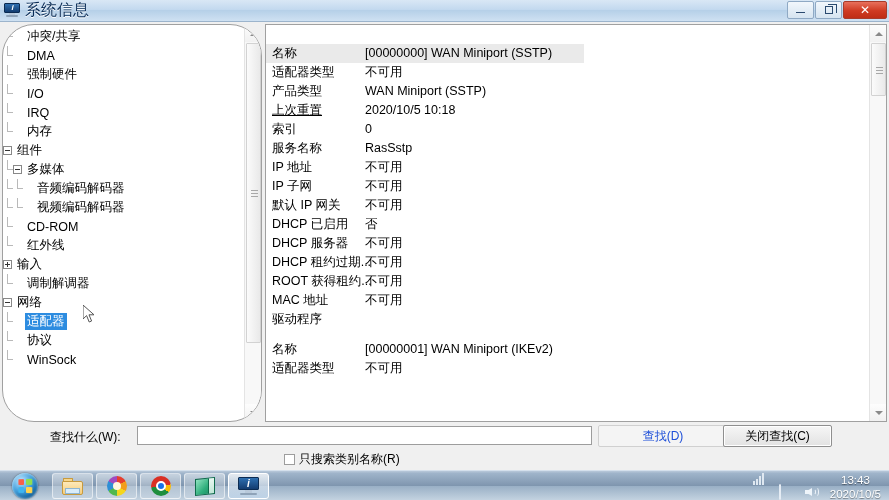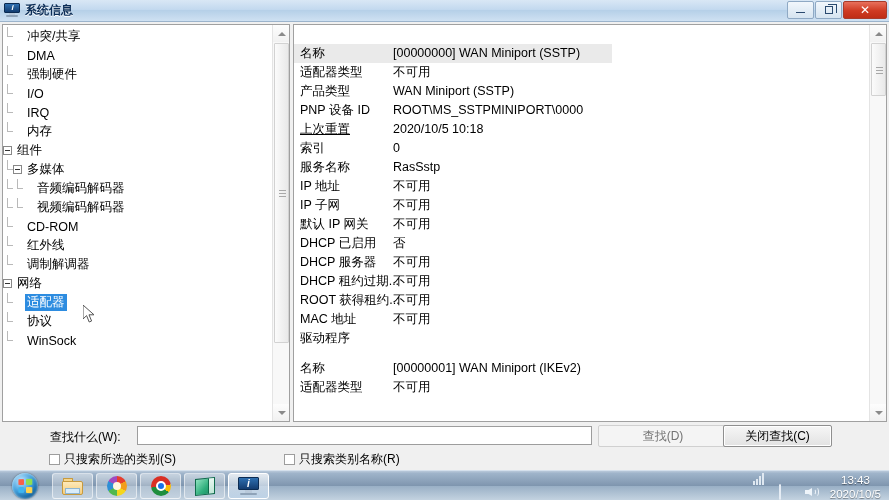--- a/index.html
+++ b/index.html
@@ -14,21 +14,21 @@
   
   #window { position:absolute; left:0; top:0; width:889px; height:470px;
             background:#f0f0f0; display:flex; flex-direction:column; }
 
   
   #titlebar { height:22px; position:relative;
     background: linear-gradient(to bottom, #d9e7f5 0%, #c3d9ef 45%, #b6d0e8 50%, #cfe1f2 100%);
     border-bottom:1px solid #9cb4cc; display:flex; align-items:center; }
   #titlebar .tb-icon { width:16px; height:16px; margin-left:4px; margin-right:5px;
     position:relative; flex:none; }
-  #titlebar .tb-title { font-size:12px; color:#0b2d57; text-shadow:0 1px 0 #fff;font-weight:bold; }
+  #titlebar .tb-title { font-size:16px; color:#0b2d57; text-shadow:0 1px 0 #fff; }
 
   .winbtns { position:absolute; right:2px; top:1px; display:flex; gap:1px; }
   .winbtn { width:27px; height:18px; border:1px solid #8fa9c4; border-radius:2px;
     background: linear-gradient(to bottom,#f2f7fc,#d6e4f0);
     display:flex; align-items:center; justify-content:center;
     font-size:10px; color:#2b4a6f; }
   .winbtn.close { width:44px; border-color:#a83b2b;
     background: linear-gradient(to bottom,#e8705c,#cf3a22 55%,#bf2d16);
     color:#fff; }
   .glyph-min { width:9px; height:1px; background:#2b4a6f; margin-top:5px; }
@@ -39,21 +39,21 @@
 
   
   #menubar { height:18px; background:#f0f0f0; display:flex; align-items:center;
     padding-left:4px; border-bottom:1px solid #dcdcdc; }
   #menubar .mi { padding:0 6px; font-size:12px; line-height:16px; color:#000; }
 
   
   #content { flex:1; display:flex; padding:2px 2px 0 2px; overflow:hidden; }
 
   .pane { background:#fff; border:1px solid #a0a0a0; position:relative; overflow:hidden; }
-  #tree-pane { width:288px; margin-right:3px; flex:none; }
+  #tree-pane { width:260px; margin-right:3px; flex:none;border-radius:32px; }
   #detail-pane { flex:1; }
 
   
   #tree { position:absolute; left:0; top:0; right:17px; bottom:0; overflow:hidden;
     padding-top:2px; }
   .trow { height:19px; display:flex; align-items:center; white-space:nowrap;
     font-size:12.5px; }
   .exp { width:9px; height:9px; border:1px solid #888; background:#fff; flex:none;
      margin-right:3px; position:relative; }
   .exp:before { content:""; position:absolute; left:1px; top:3px; width:5px; height:1px;
@@ -103,21 +103,21 @@
 
   
   #findbar { height:48px; flex:none; position:relative; }
   #find-label { position:absolute; left:50px; top:7px; font-size:12px; }
   #find-input { position:absolute; left:137px; top:4px; width:455px; height:19px;
     border:1px solid #9d9d9d; background:#fff; font-size:12px; padding:0 3px;
     font-family:inherit; }
   .btn { position:absolute; top:3px; height:22px; border:1px solid #b5b5b5; border-radius:2px;
     background: linear-gradient(to bottom,#fcfcfc,#ececec); font-size:12px;
     display:flex; align-items:center; justify-content:center; font-family:inherit; }
-  #btn-find { left:598px; width:130px; color:#737373; border-color:#d0d0d0;
+  #btn-find { left:598px; width:130px; color:#1d4ed8; border-color:#d0d0d0;
     background:#f4f4f4; }
   #btn-close-find { left:723px; width:109px; border-color:#8f8f8f;
     background: linear-gradient(to bottom,#f6f6f6,#e2e2e2); box-shadow:0 0 0 1px #fff inset; }
   .cbrow { position:absolute; top:29px; font-size:12px; display:flex; align-items:center; }
   .cbrow .cb { width:11px; height:11px; border:1px solid #9d9d9d; background:#fff;
     margin-right:4px; flex:none; }
   #cb1 { left:49px; } #cb2 { left:284px; }
 
   
   #taskbar { position:absolute; left:0; bottom:0; width:889px; height:30px;
@@ -296,20 +296,24 @@
             <span class="elbow"></span>
             <span class="noexp"></span>
             <span class="tlabel">CD-ROM</span>
           </div>
           <div class="trow">
             <span class="elbow"></span>
             <span class="noexp"></span>
             <span class="tlabel">红外线</span>
           </div>
           <div class="trow">
+            <span class="exp plus"></span>
+            <span class="tlabel">输入</span>
+          </div>
+          <div class="trow">
             <span class="elbow"></span>
             <span class="noexp"></span>
             <span class="tlabel">调制解调器</span>
           </div>
           <div class="trow">
             <span class="exp"></span>
             <span class="tlabel">网络</span>
           </div>
           <div class="trow sel">
             <span class="elbow"></span>
@@ -352,24 +356,20 @@
           </div>
           <div class="drow">
             <span class="c1">适配器类型</span>
             <span class="c2">不可用</span>
           </div>
           <div class="drow">
             <span class="c1">产品类型</span>
             <span class="c2">WAN Miniport (SSTP)</span>
           </div>
           <div class="drow">
-            <span class="c1">PNP 设备 ID</span>
-            <span class="c2">ROOT\MS_SSTPMINIPORT\0000</span>
-          </div>
-          <div class="drow">
             <span class="c1 ul">上次重置</span>
             <span class="c2">2020/10/5 10:18</span>
           </div>
           <div class="drow">
             <span class="c1">索引</span>
             <span class="c2">0</span>
           </div>
           <div class="drow">
             <span class="c1">服务名称</span>
             <span class="c2">RasSstp</span>
@@ -435,24 +435,20 @@
           </div>
       </div>
     </div>
   </div>
 
   <div id="findbar">
     <div id="find-label">查找什么(W):</div>
     <input id="find-input" type="text" placeholder="" style="">
     <div class="btn" id="btn-find" aria-disabled="true">查找(D)</div>
     <div class="btn" id="btn-close-find">关闭查找(C)</div>
-    <label class="cbrow" id="cb1">
-      <span class="cb"></span>
-      <span>只搜索所选的类别(S)</span>
-    </label>
     <label class="cbrow" id="cb2">
       <span class="cb"></span>
       <span>只搜索类别名称(R)</span>
     </label>
   </div>
 </div>
 
 <svg id="cursor" viewBox="0 0 13 19">
   <polygon points="0,0 0,14 3.6,10.6 6.2,17 8.6,16 6,9.8 11,9.8" fill="#fff" stroke="#555" stroke-width="1"></polygon>
 </svg>

